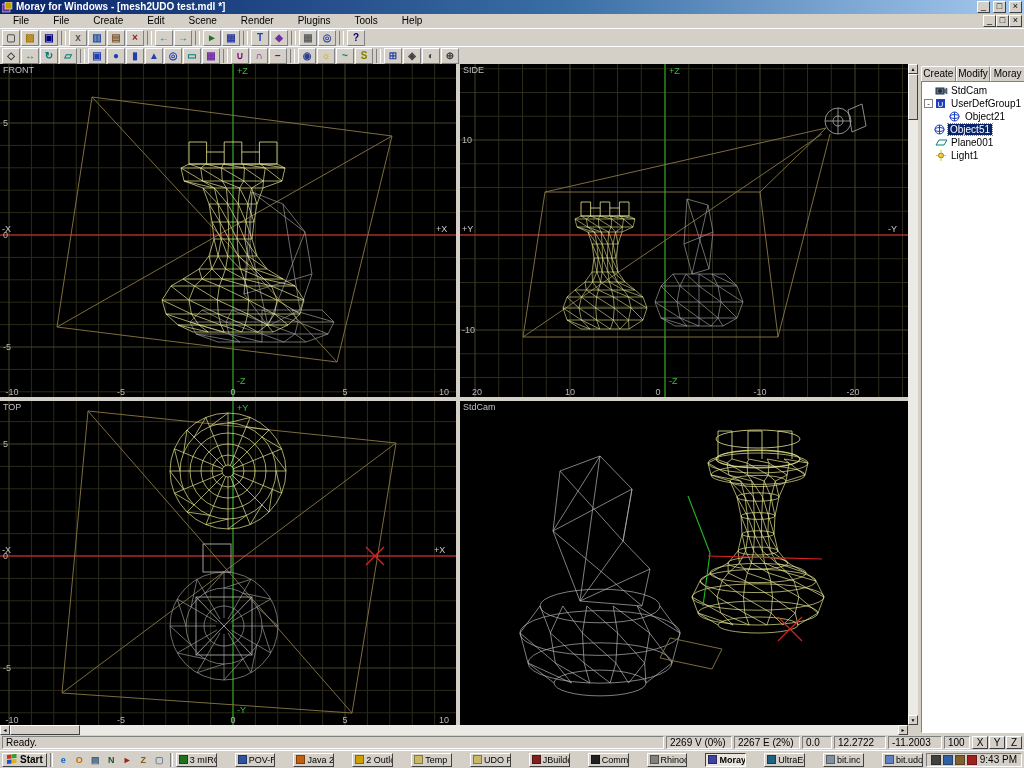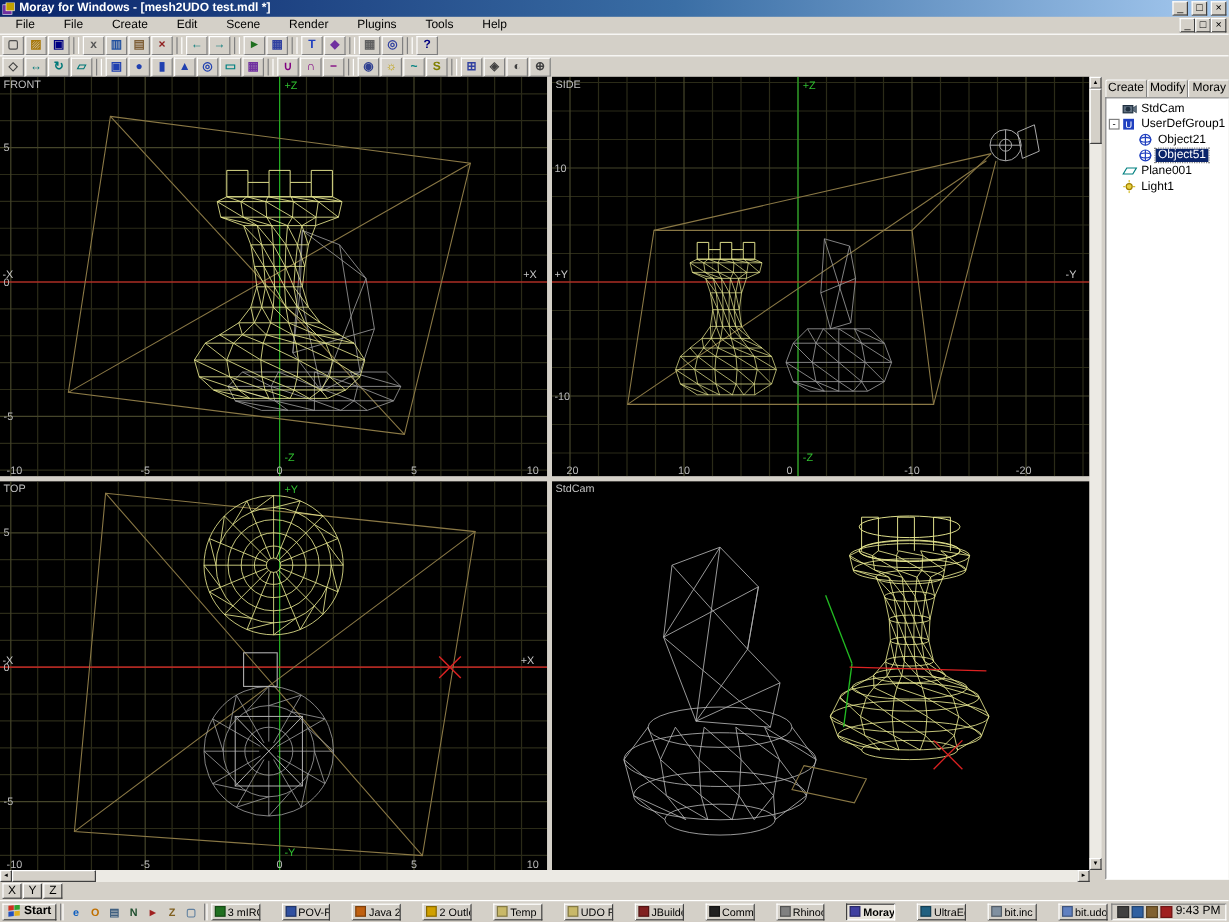--- a/index.html
+++ b/index.html
@@ -990,21 +990,21 @@
             <span class="tspacer"></span>
             <span class="tree-icon">
               <svg width="13" height="11">
                 <circle cx="5.5" cy="5.5" r="4.5" fill="none" stroke="#2040c0"></circle>
                 <ellipse cx="5.5" cy="5.5" rx="4.5" ry="2" fill="none" stroke="#2040c0"></ellipse>
                 <line x1="5.5" y1="1" x2="5.5" y2="10" stroke="#2040c0"></line>
               </svg>
             </span>
             <span class="tree-label">Object21</span>
           </div>
-          <div class="tree-row" style="padding-left: 15px;">
+          <div class="tree-row" style="">
             <span class="tspacer"></span>
             <span class="tree-icon">
               <svg width="13" height="11">
                 <circle cx="5.5" cy="5.5" r="4.5" fill="none" stroke="#2040c0"></circle>
                 <ellipse cx="5.5" cy="5.5" rx="4.5" ry="2" fill="none" stroke="#2040c0"></ellipse>
                 <line x1="5.5" y1="1" x2="5.5" y2="10" stroke="#2040c0"></line>
               </svg>
             </span>
             <span class="tree-label selected">Object51</span>
           </div>
@@ -1030,20 +1030,29 @@
                 </g>
               </svg>
             </span>
             <span class="tree-label">Light1</span>
           </div>
         </div>
     </div>
   </div>
 
   <div class="statusbar">
+    <span class="scell smsg">Ready.</span>
+    <span id="status-cells" style="display:flex;gap:2px">
+        <span class="scell" style="min-width: 66px;">2269 V (0%)</span>
+        <span class="scell" style="min-width: 66px;">2267 E (2%)</span>
+        <span class="scell" style="min-width: 30px;">0.0</span>
+        <span class="scell" style="min-width: 52px;">12.2722</span>
+        <span class="scell" style="min-width: 54px;">-11.2003</span>
+        <span class="scell" style="min-width: 26px;">100</span>
+      </span>
     <span id="axis-buttons" style="display:flex;gap:1px">
         <span class="sbtn">X</span>
         <span class="sbtn">Y</span>
         <span class="sbtn">Z</span>
       </span>
   </div>
 
   <div class="taskbar">
     <div class="start">
       <svg width="12" height="11">

